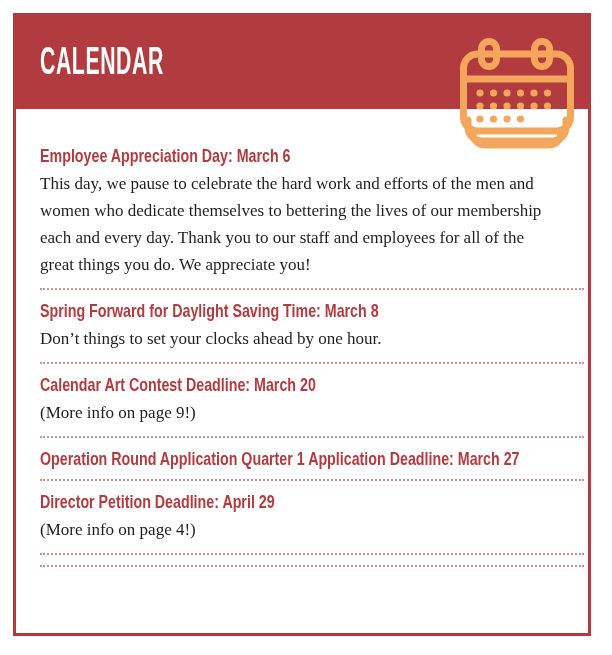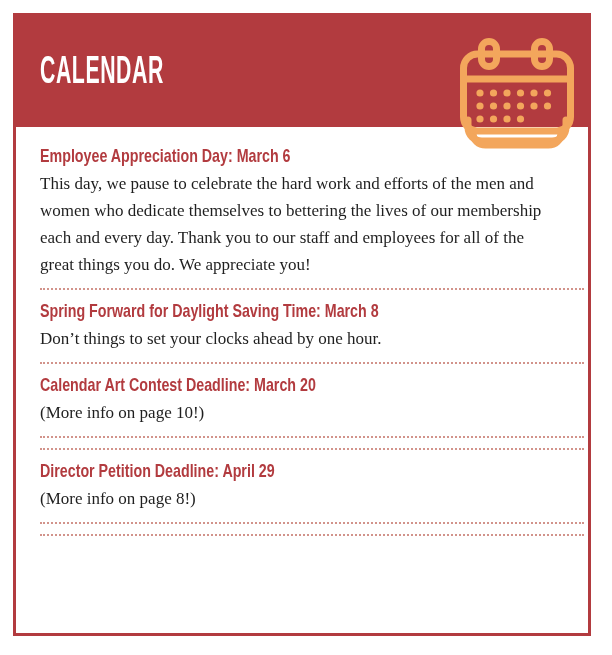--- a/index.html
+++ b/index.html
@@ -13,21 +13,21 @@
   html,body{margin:0;padding:0;}
   body{
     width:612px;height:655px;background:#fff;position:relative;
     font-family:"Liberation Sans",sans-serif;
   }
   .poster{
     position:absolute;left:13px;top:13px;width:578px;height:623px;
     border:3px solid var(--brand-red);background:#fff;
   }
   .header-band{
-    position:absolute;top:-3px;left:-3px;width:578px;height:114px;
+    position:absolute;top:-3px;left:-3px;width:578px;height:96px;
     background:var(--brand-red);
     display:flex;align-items:center;
   }
   .poster-title{
     color:var(--title-white);
     font-size:38px;font-weight:bold;letter-spacing:1px;
     margin-left:27px;line-height:44px;white-space:nowrap;
     transform:scaleX(0.56);transform-origin:0 50%;
   }
   .cal-icon{
@@ -107,29 +107,32 @@
     <hr class="section-divider">
 
     <section class="event">
       <h2 class="event-heading">Spring Forward for Daylight Saving Time: March 8</h2>
       <p class="event-body">Don’t things to set your clocks ahead by one hour.</p>
     </section>
     <hr class="section-divider">
 
     <section class="event">
       <h2 class="event-heading">Calendar Art Contest Deadline: March 20</h2>
-      <p class="event-body">(More info on page 10!)</p>
+      <p class="event-body">(More info on page 9!)</p>
     </section>
     <hr class="section-divider">
 
+    <section class="event">
+      <h2 class="event-heading">Operation Round Application Quarter 1 Application Deadline: March 27</h2>
+    </section>
     <hr class="section-divider">
 
     <section class="event">
       <h2 class="event-heading">Director Petition Deadline: April 29</h2>
-      <p class="event-body">(More info on page 8!)</p>
+      <p class="event-body">(More info on page 4!)</p>
     </section>
     <hr class="section-divider">
 
     <hr class="section-divider">
 
 
   </div>
 </div>
 
 </body></html>

